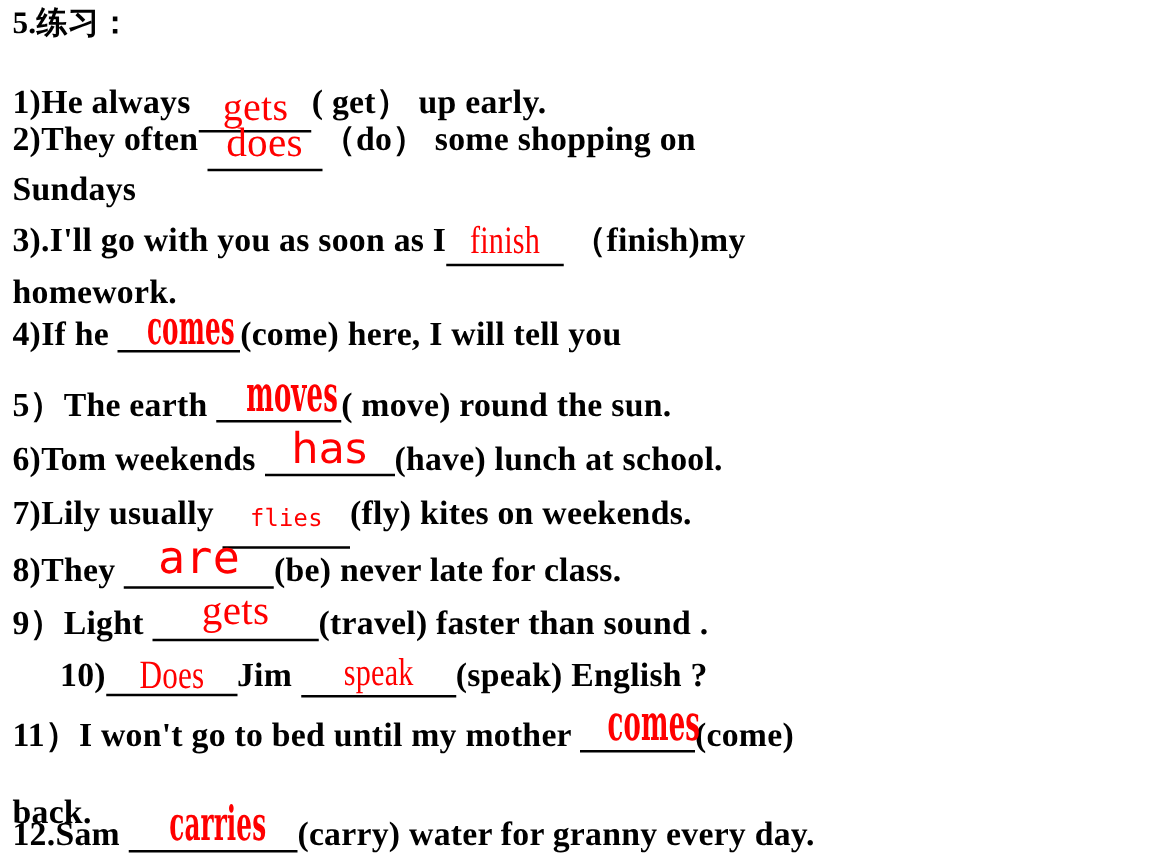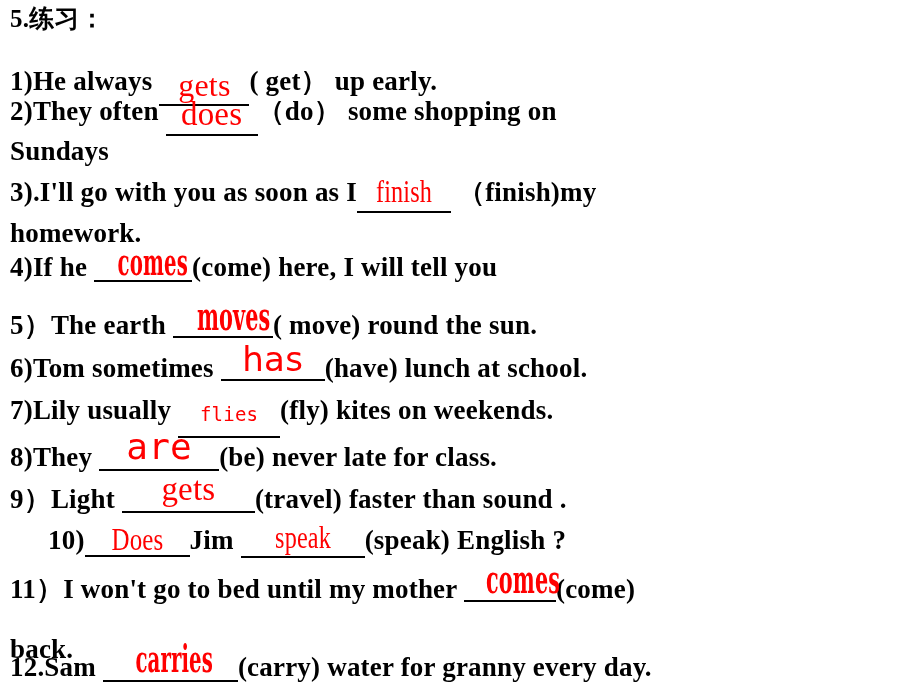--- a/index.html
+++ b/index.html
@@ -111,21 +111,21 @@
 
   <div class="line" style="top:306px;left:10px;">
     <span>5）</span><span>The   earth</span>
     <span class="blank" style="width:100px;height:30px;vertical-align:-5px;">
       <span class="ans f-cond" style="font-size:40px;top:-9px;">moves</span>
     </span><span>( move)</span>
     <span>round   the    sun.</span>
   </div>
 
   <div class="line" style="top:352px;left:10px;">
-    <span>6)</span><span>Tom   sometimes</span>
+    <span>6)</span><span>Tom   weekends</span>
     <span class="blank" style="width:104px;height:27px;vertical-align:-3px;">
       <span class="ans f-sans" style="font-size:34px;top:-9px;">has</span>
     </span><span>(have)</span>
     <span>lunch   at   school.</span>
   </div>
 
   <div class="line" style="top:397px;left:10px;">
     <span>7)</span><span>Lily   usually</span>
     <span class="blank" style="width:102px;height:29px;vertical-align:-4px;">
       <span class="ans f-mono" style="font-size:19px;top:-2px;">flies</span>

